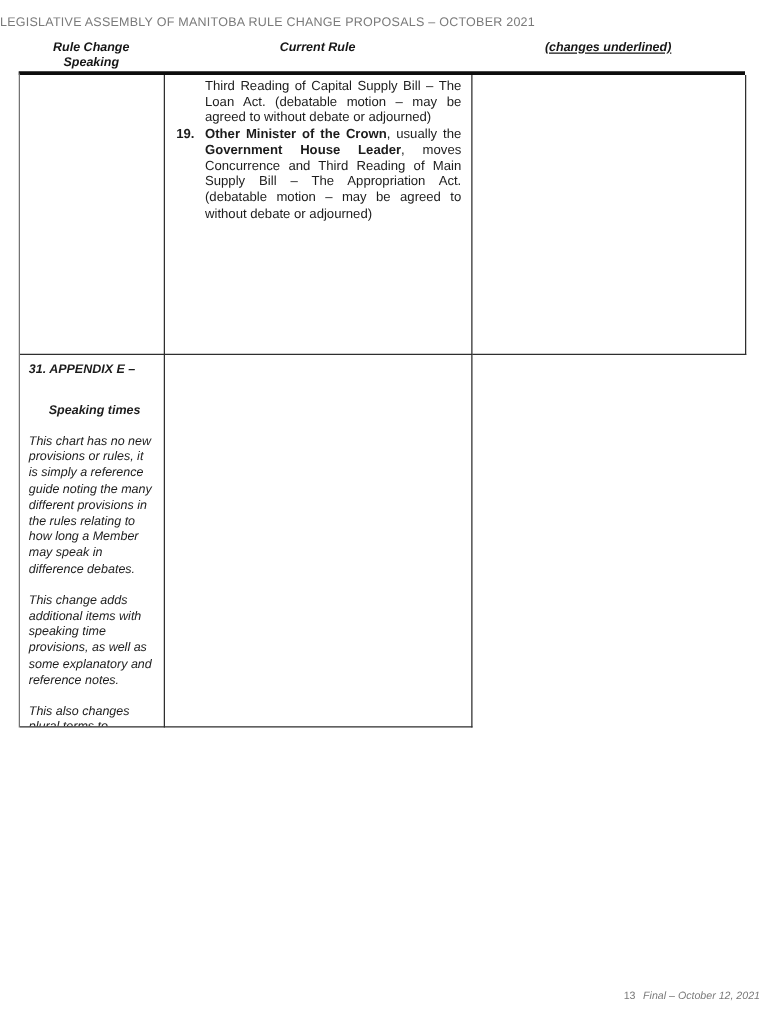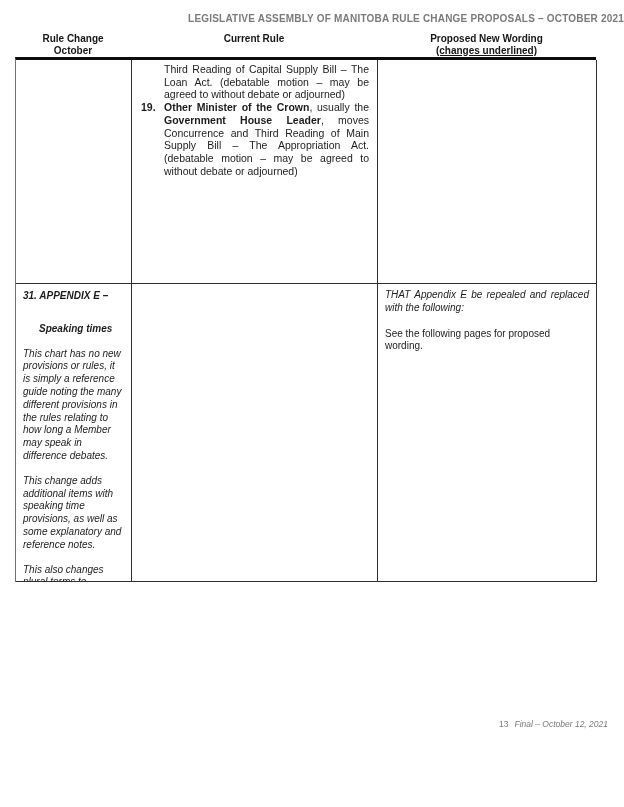--- a/index.html
+++ b/index.html
@@ -6,38 +6,39 @@
   html,body { width:624px; height:807px; }
   body {
     background:#ffffff;
     color:#1c1c1c;
     font-family:"Liberation Sans", sans-serif;
     position:relative;
     overflow:hidden;
   }
   .doc-title {
     margin-top:13px;
-    text-align:right;
+    text-align:left;
     font-size:10px;
-    font-weight:bold;
+    font-weight:normal;
     color:#7a7a7a;
     letter-spacing:0.2px;
   }
   .col-headers {
     margin:9px 0 0 15px;
     width:581px;
     display:grid;
     grid-template-columns:116px 246px 219px;
   }
   .col-header {
     text-align:center;
     font-weight:bold;
     font-size:10px;
     line-height:11.5px;
     color:#161616;
+    font-style:italic;
   }
   .underlined { text-decoration:underline; }
   .rule-table {
     margin:1px 0 0 15px;
     width:581px;
     display:grid;
     grid-template-columns:116px 246px 219px;
     grid-template-rows:224px 298px;
     border-top:3px solid #0d0d0d;
     border-left:1px solid #737373;
@@ -67,43 +68,42 @@
   .proposal-cell p.note {
     font-style:italic;
     margin-top:12px;
   }
   
   .proposed-cell { padding:5px 7px 0 7px; font-size:10px; line-height:12.8px; }
   .proposed-italic { font-style:italic; text-align:justify; }
   .proposed-regular { margin-top:13px; }
   .page-footer {
     position:absolute;
-    top:719px;
+    top:791px;
     right:16px;
     font-size:8.5px;
     color:#7a7a7a;
     text-align:right;
   }
   .page-footer .footer-note { font-style:italic; margin-left:6px; }
 </style>
 </head>
 <body>
 
 <div class="doc-title">LEGISLATIVE ASSEMBLY OF MANITOBA RULE CHANGE PROPOSALS – OCTOBER 2021</div>
 
 <div class="col-headers">
   <div class="col-header">
     <div>Rule Change</div>
-    <div>October</div>
+    <div>Speaking</div>
   </div>
   <div class="col-header">
     <div>Current Rule</div>
   </div>
   <div class="col-header">
-    <div>Proposed New Wording</div>
     <div class="underlined">(changes underlined)</div>
   </div>
 </div>
 
 <div class="rule-table">
 
   <div class="cell"></div>
   <div class="cell current-rule-cell">
     <div class="continuation">Third Reading of Capital Supply Bill – The Loan Act.  (debatable motion – may be agreed to without debate or adjourned)</div>
     <div class="list-item">
@@ -116,21 +116,17 @@
   <div class="cell proposal-cell">
     <div class="appendix-heading">
       <div class="h-line1">31. APPENDIX E –</div>
       <div class="h-line2">Speaking times</div>
     </div>
     <p class="note">This chart has no new provisions or rules, it is simply a reference guide noting the many different provisions in the rules relating to how long a Member may speak in difference debates.</p>
     <p class="note">This change adds additional items with speaking time provisions, as well as some explanatory and reference notes.</p>
     <p class="note">This also changes plural terms to singular (“Ministers” to “Minister”, etc.).</p>
   </div>
   <div class="cell"></div>
-  <div class="cell proposed-cell">
-    <div class="proposed-italic">THAT Appendix E be repealed and replaced with the following:</div>
-    <div class="proposed-regular">See the following pages for proposed wording.</div>
-  </div>
 </div>
 
 <div class="page-footer">
   <span>13</span><span class="footer-note">Final – October 12, 2021</span>
 </div>
 
 </body></html>

